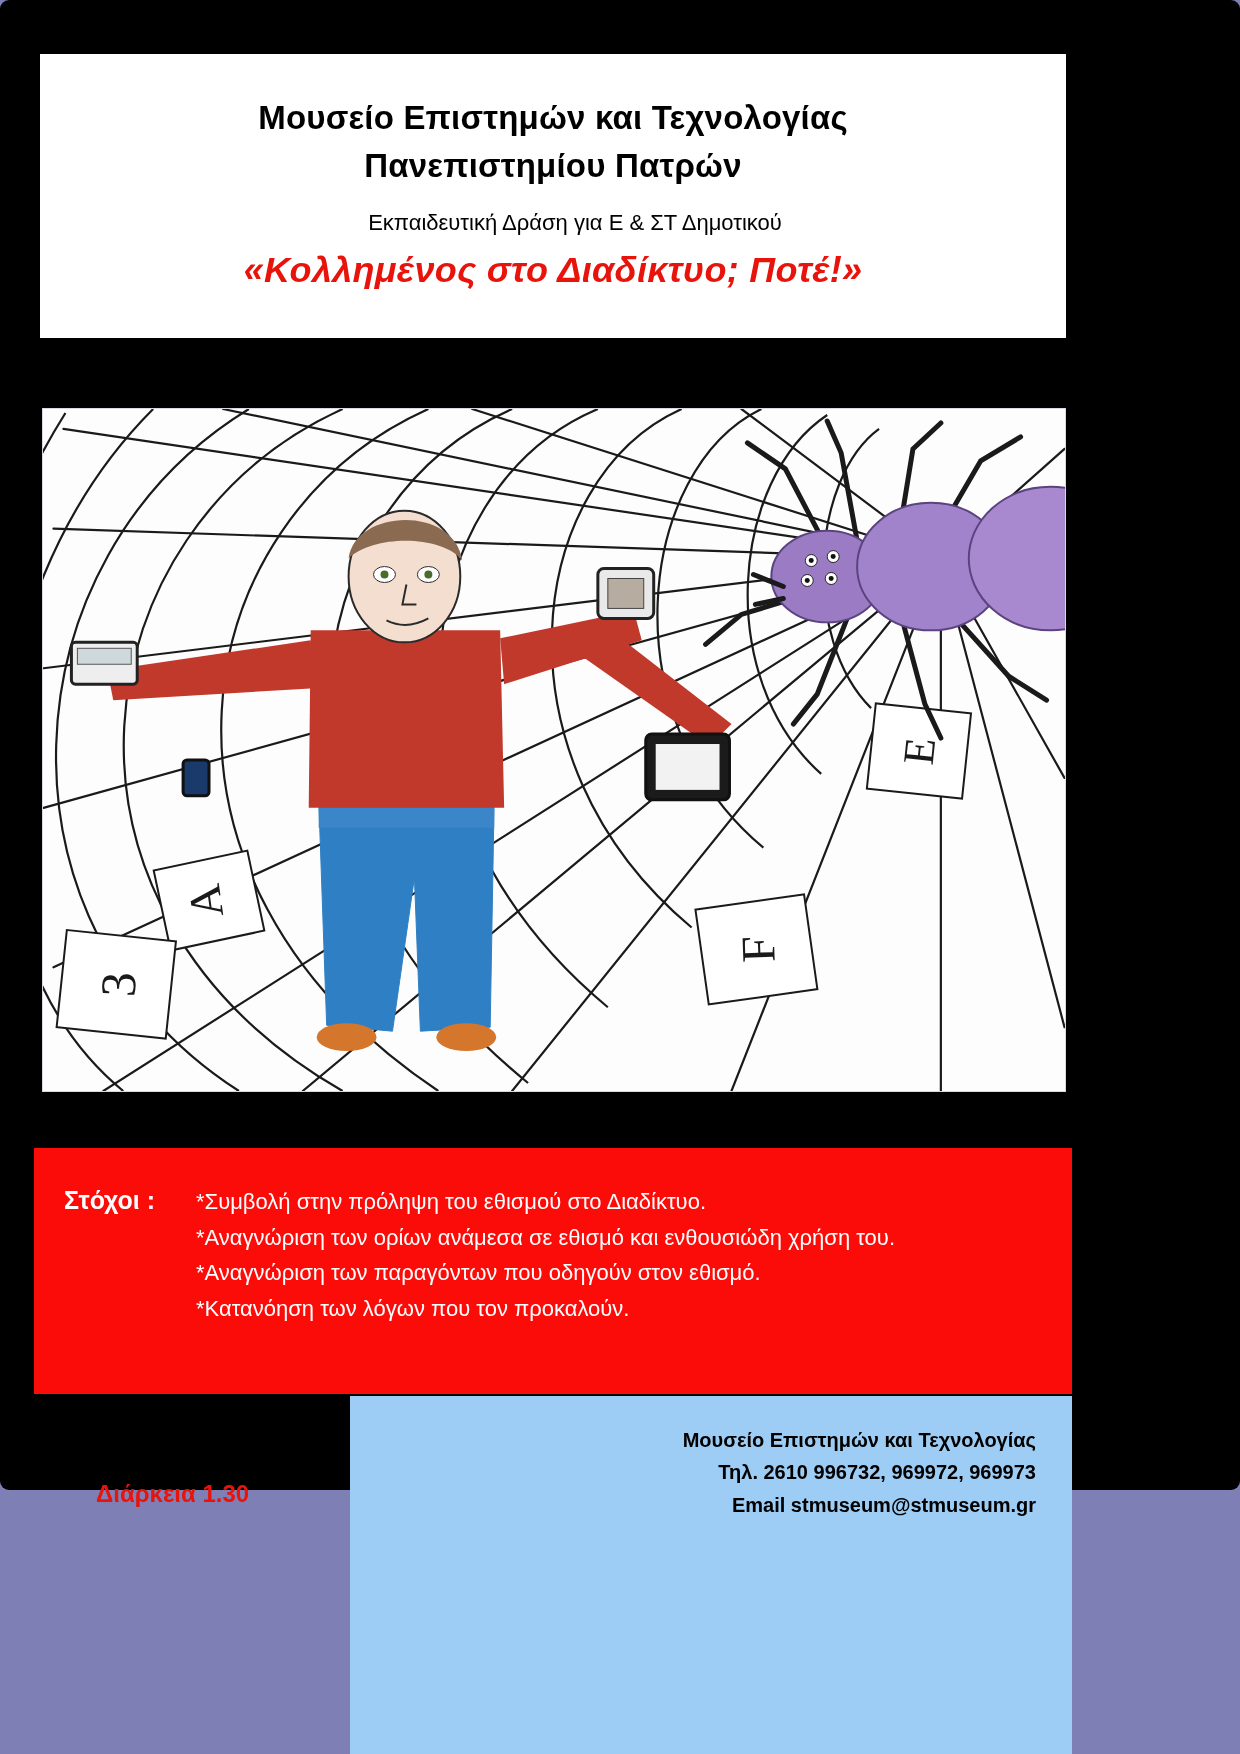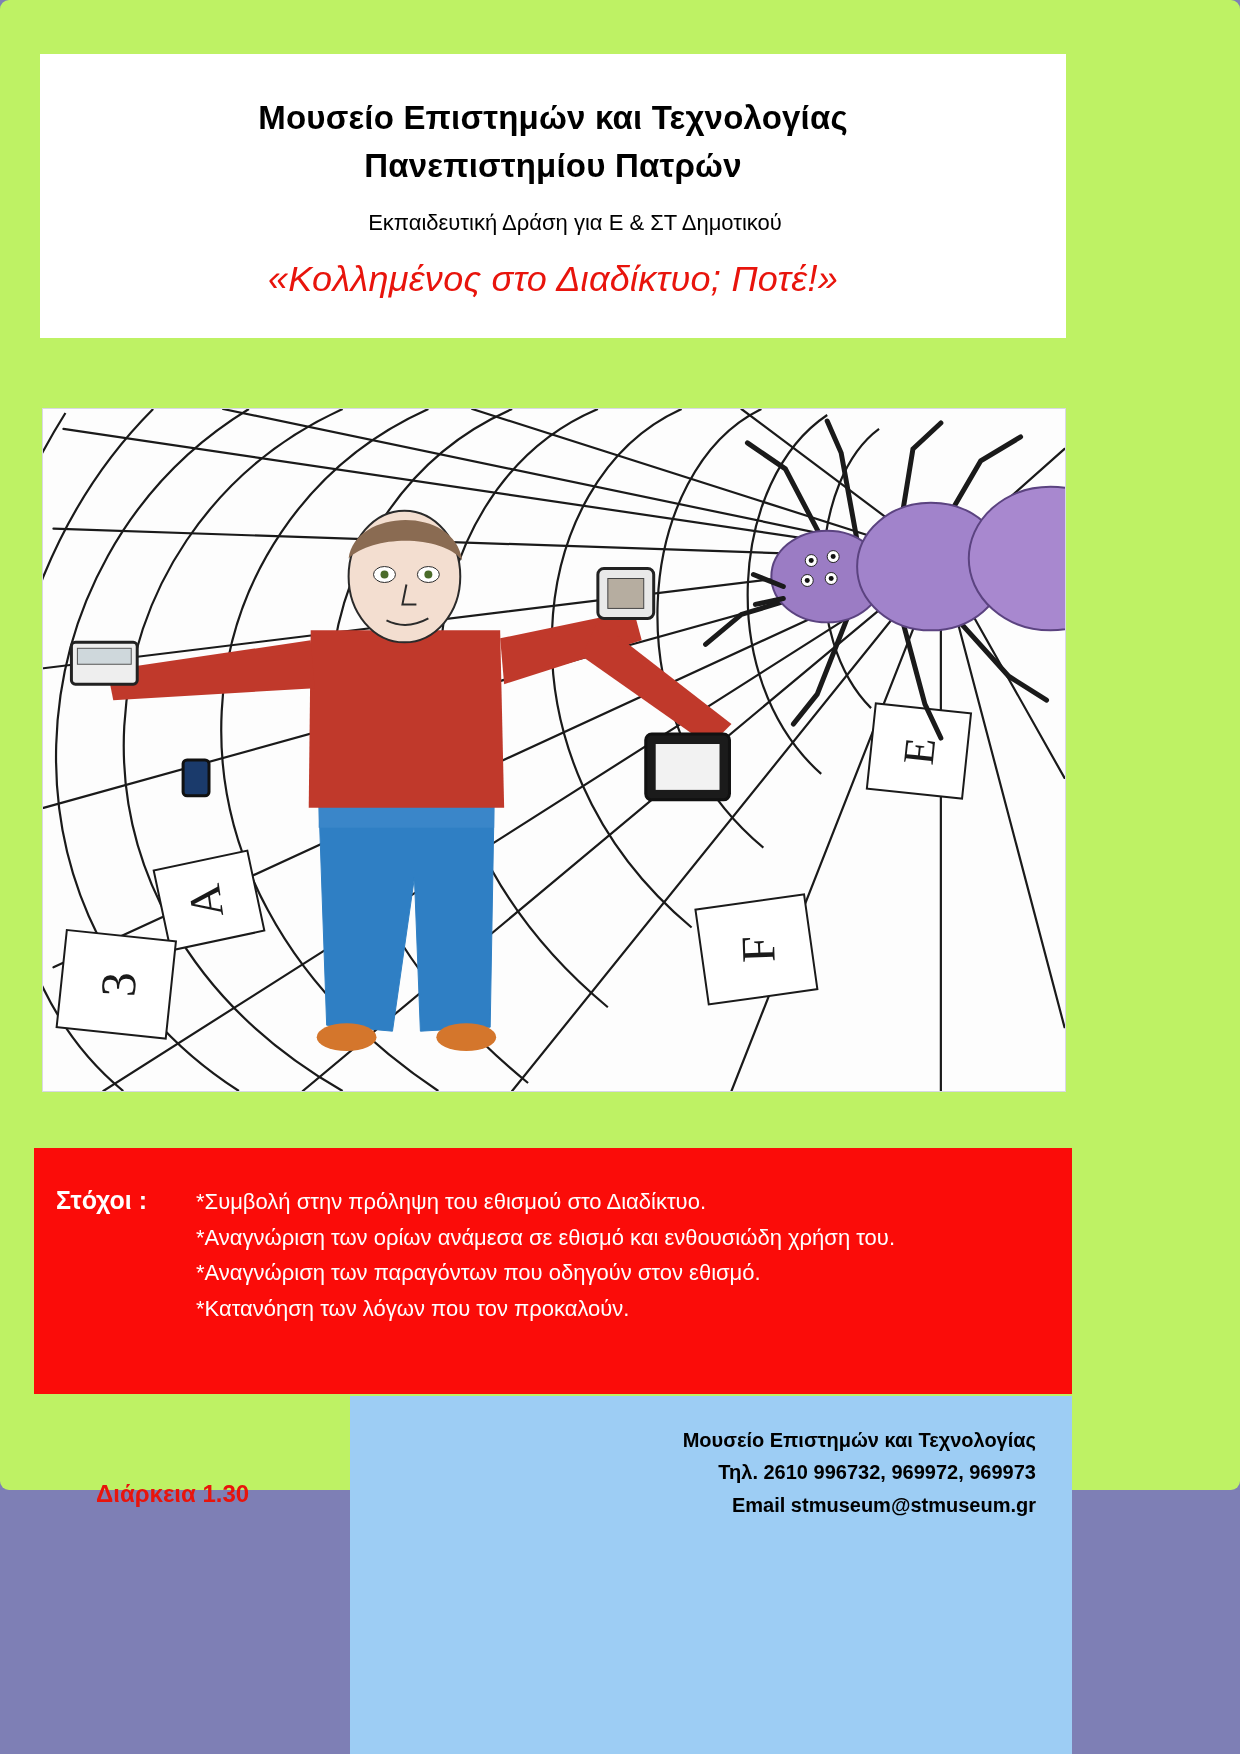--- a/index.html
+++ b/index.html
@@ -13,21 +13,21 @@
     font-family: "Liberation Sans", sans-serif;
     overflow: hidden;
     position: relative;
   }
 
   .poster {
     position: absolute;
     left: 0; top: 0;
     width: 1240px;
     height: 1490px;
-    background: #bef264;
+    background: #000000;
     border-radius: 9px;
   }
 
   
   .header-panel {
     position: absolute;
     left: 40px;
     top: 54px;
     width: 1026px;
     height: 284px;
@@ -45,24 +45,24 @@
   }
   .subtitle {
     font-size: 22px;
     color: #000000;
     margin-top: 18px;
     line-height: 1.4;
     padding-left: 44px;
   }
   .maintitle {
     font-size: 36px;
-    font-weight: normal;
+    font-weight: bold;
     font-style: italic;
     color: #e8140c;
-    margin-top: 20px;
+    margin-top: 11px;
     letter-spacing: 0.3px;
   }
 
   
   .illustration {
     position: absolute;
     left: 42px;
     top: 408px;
     width: 1024px;
     height: 684px;
@@ -77,21 +77,21 @@
   .goals-box {
     position: absolute;
     left: 34px;
     top: 1148px;
     width: 1038px;
     height: 246px;
     background: #fb0c09;
   }
   .goals-label {
     position: absolute;
-    left: 22px;
+    left: 30px;
     top: 38px;
     font-size: 25px;
     font-weight: bold;
     color: #ffffff;
     white-space: nowrap;
   }
   .goals-list {
     position: absolute;
     left: 162px;
     top: 36px;

